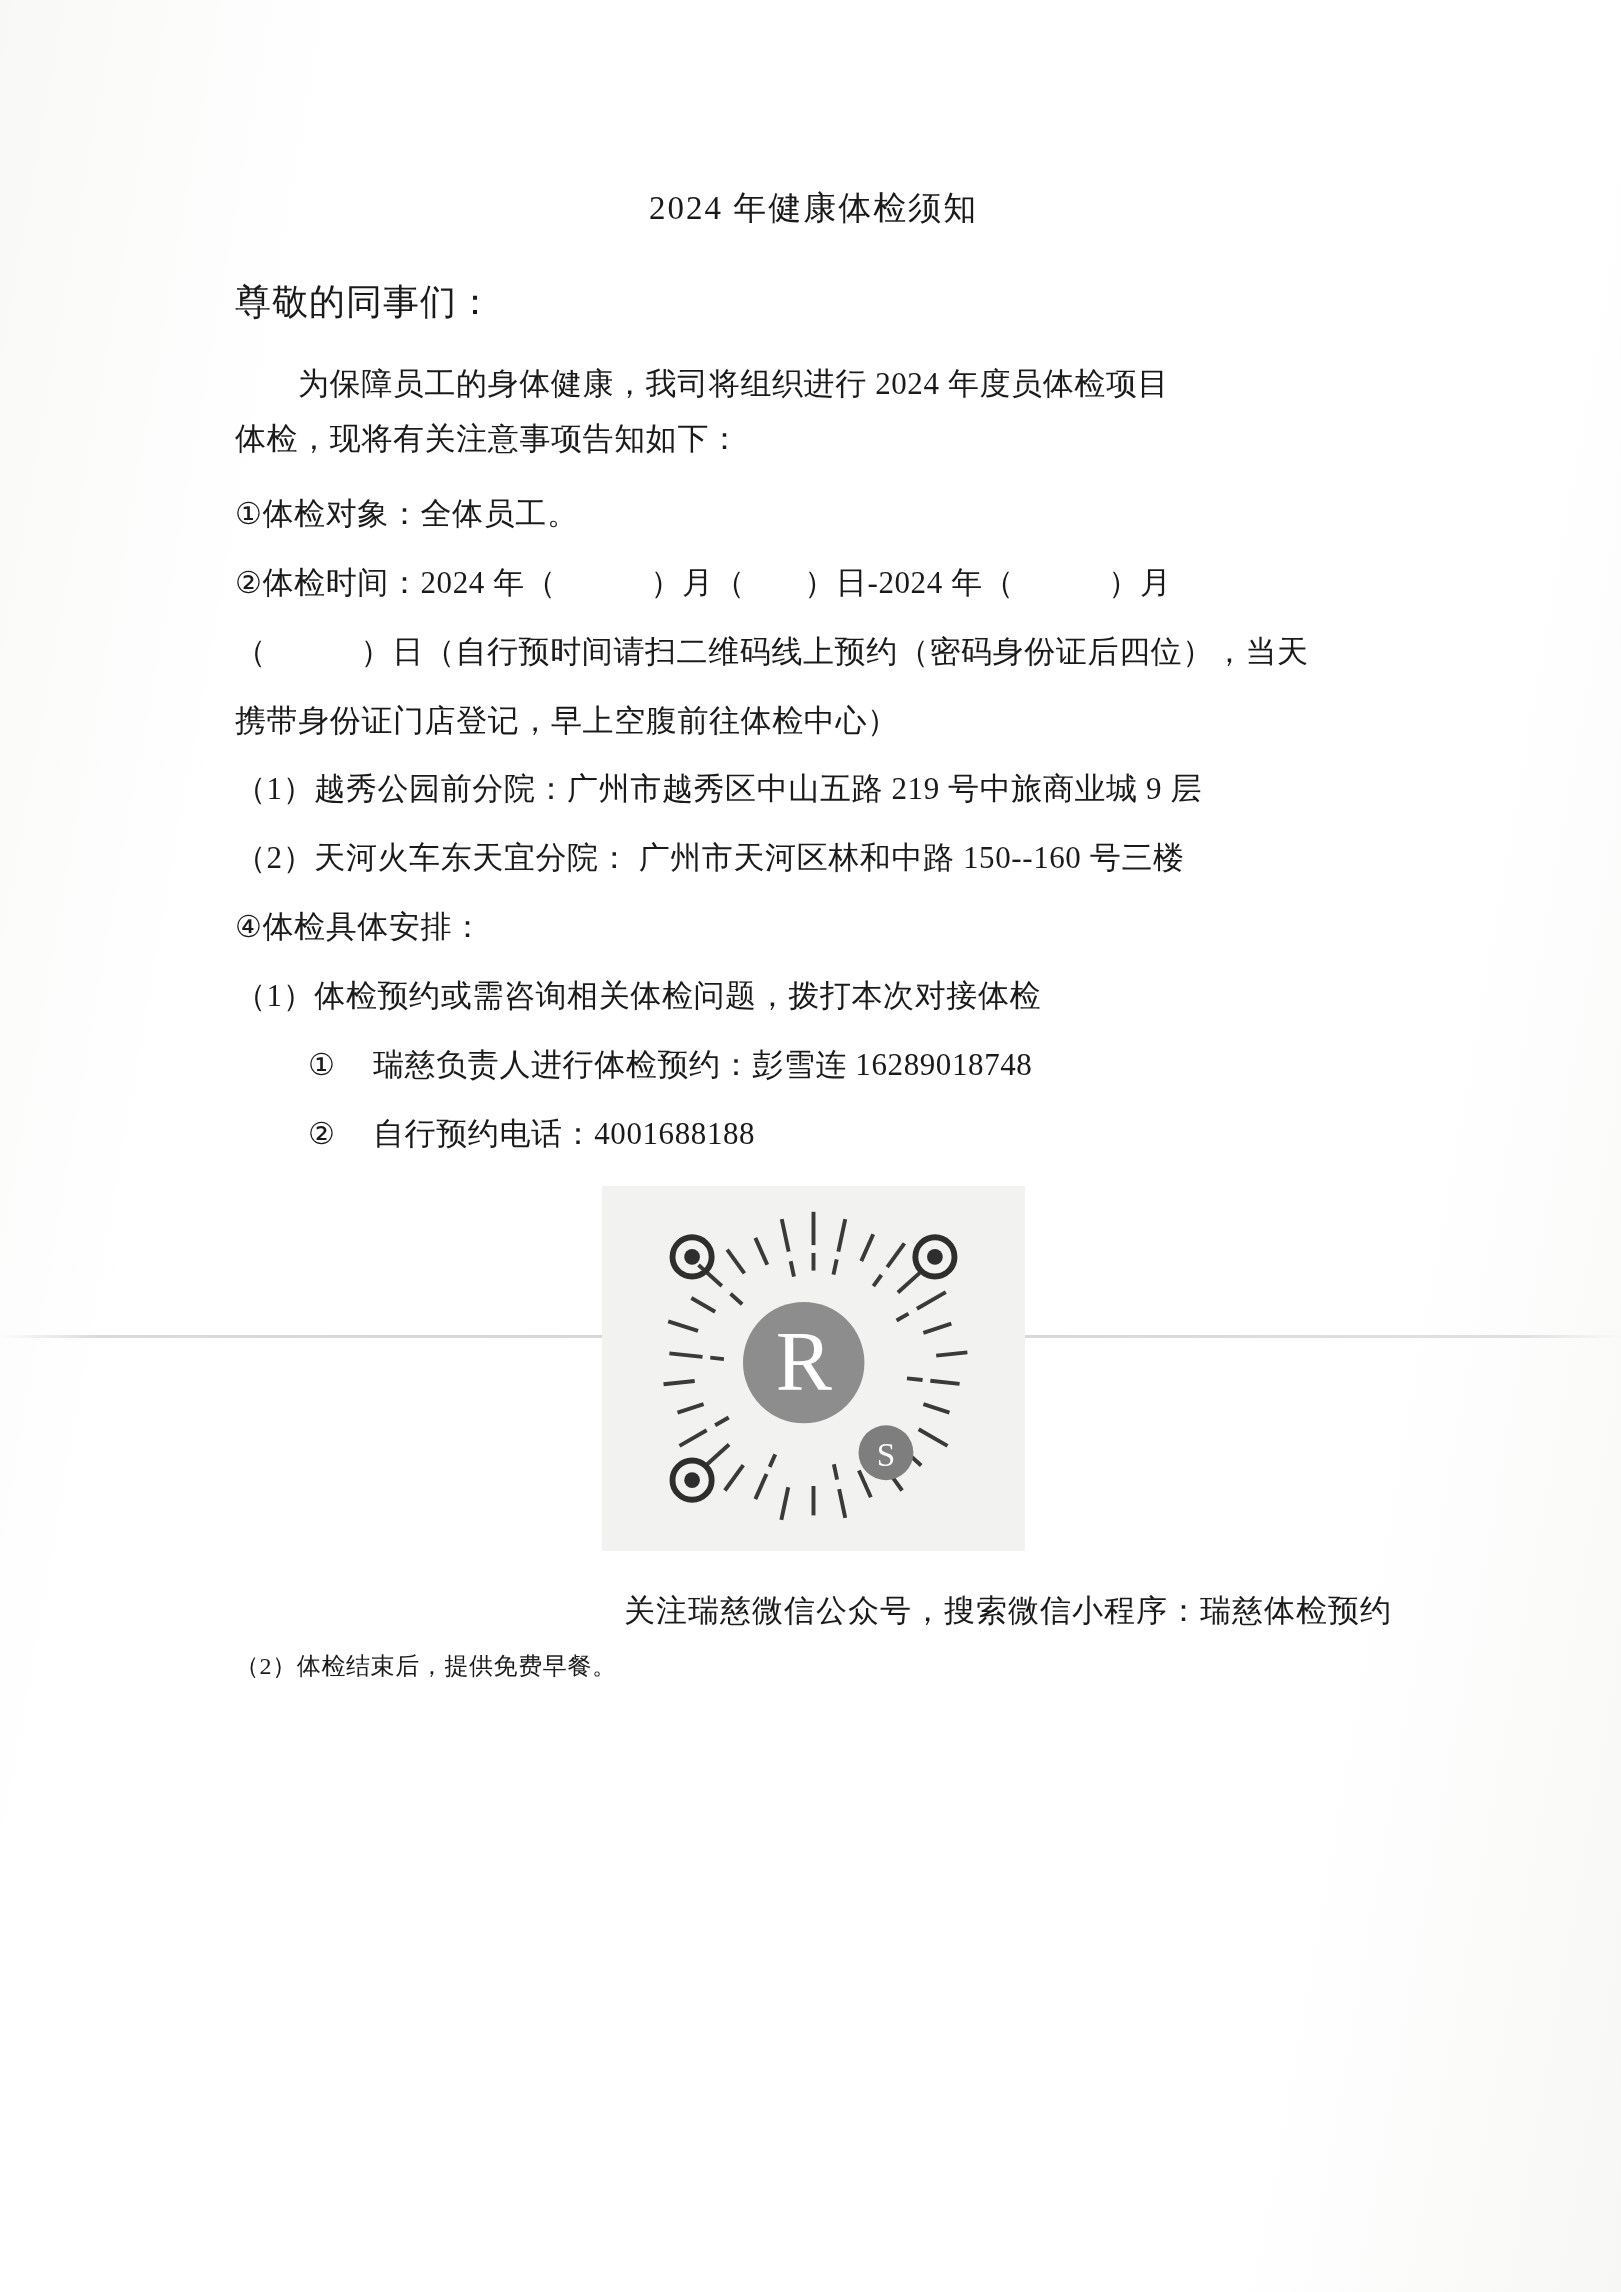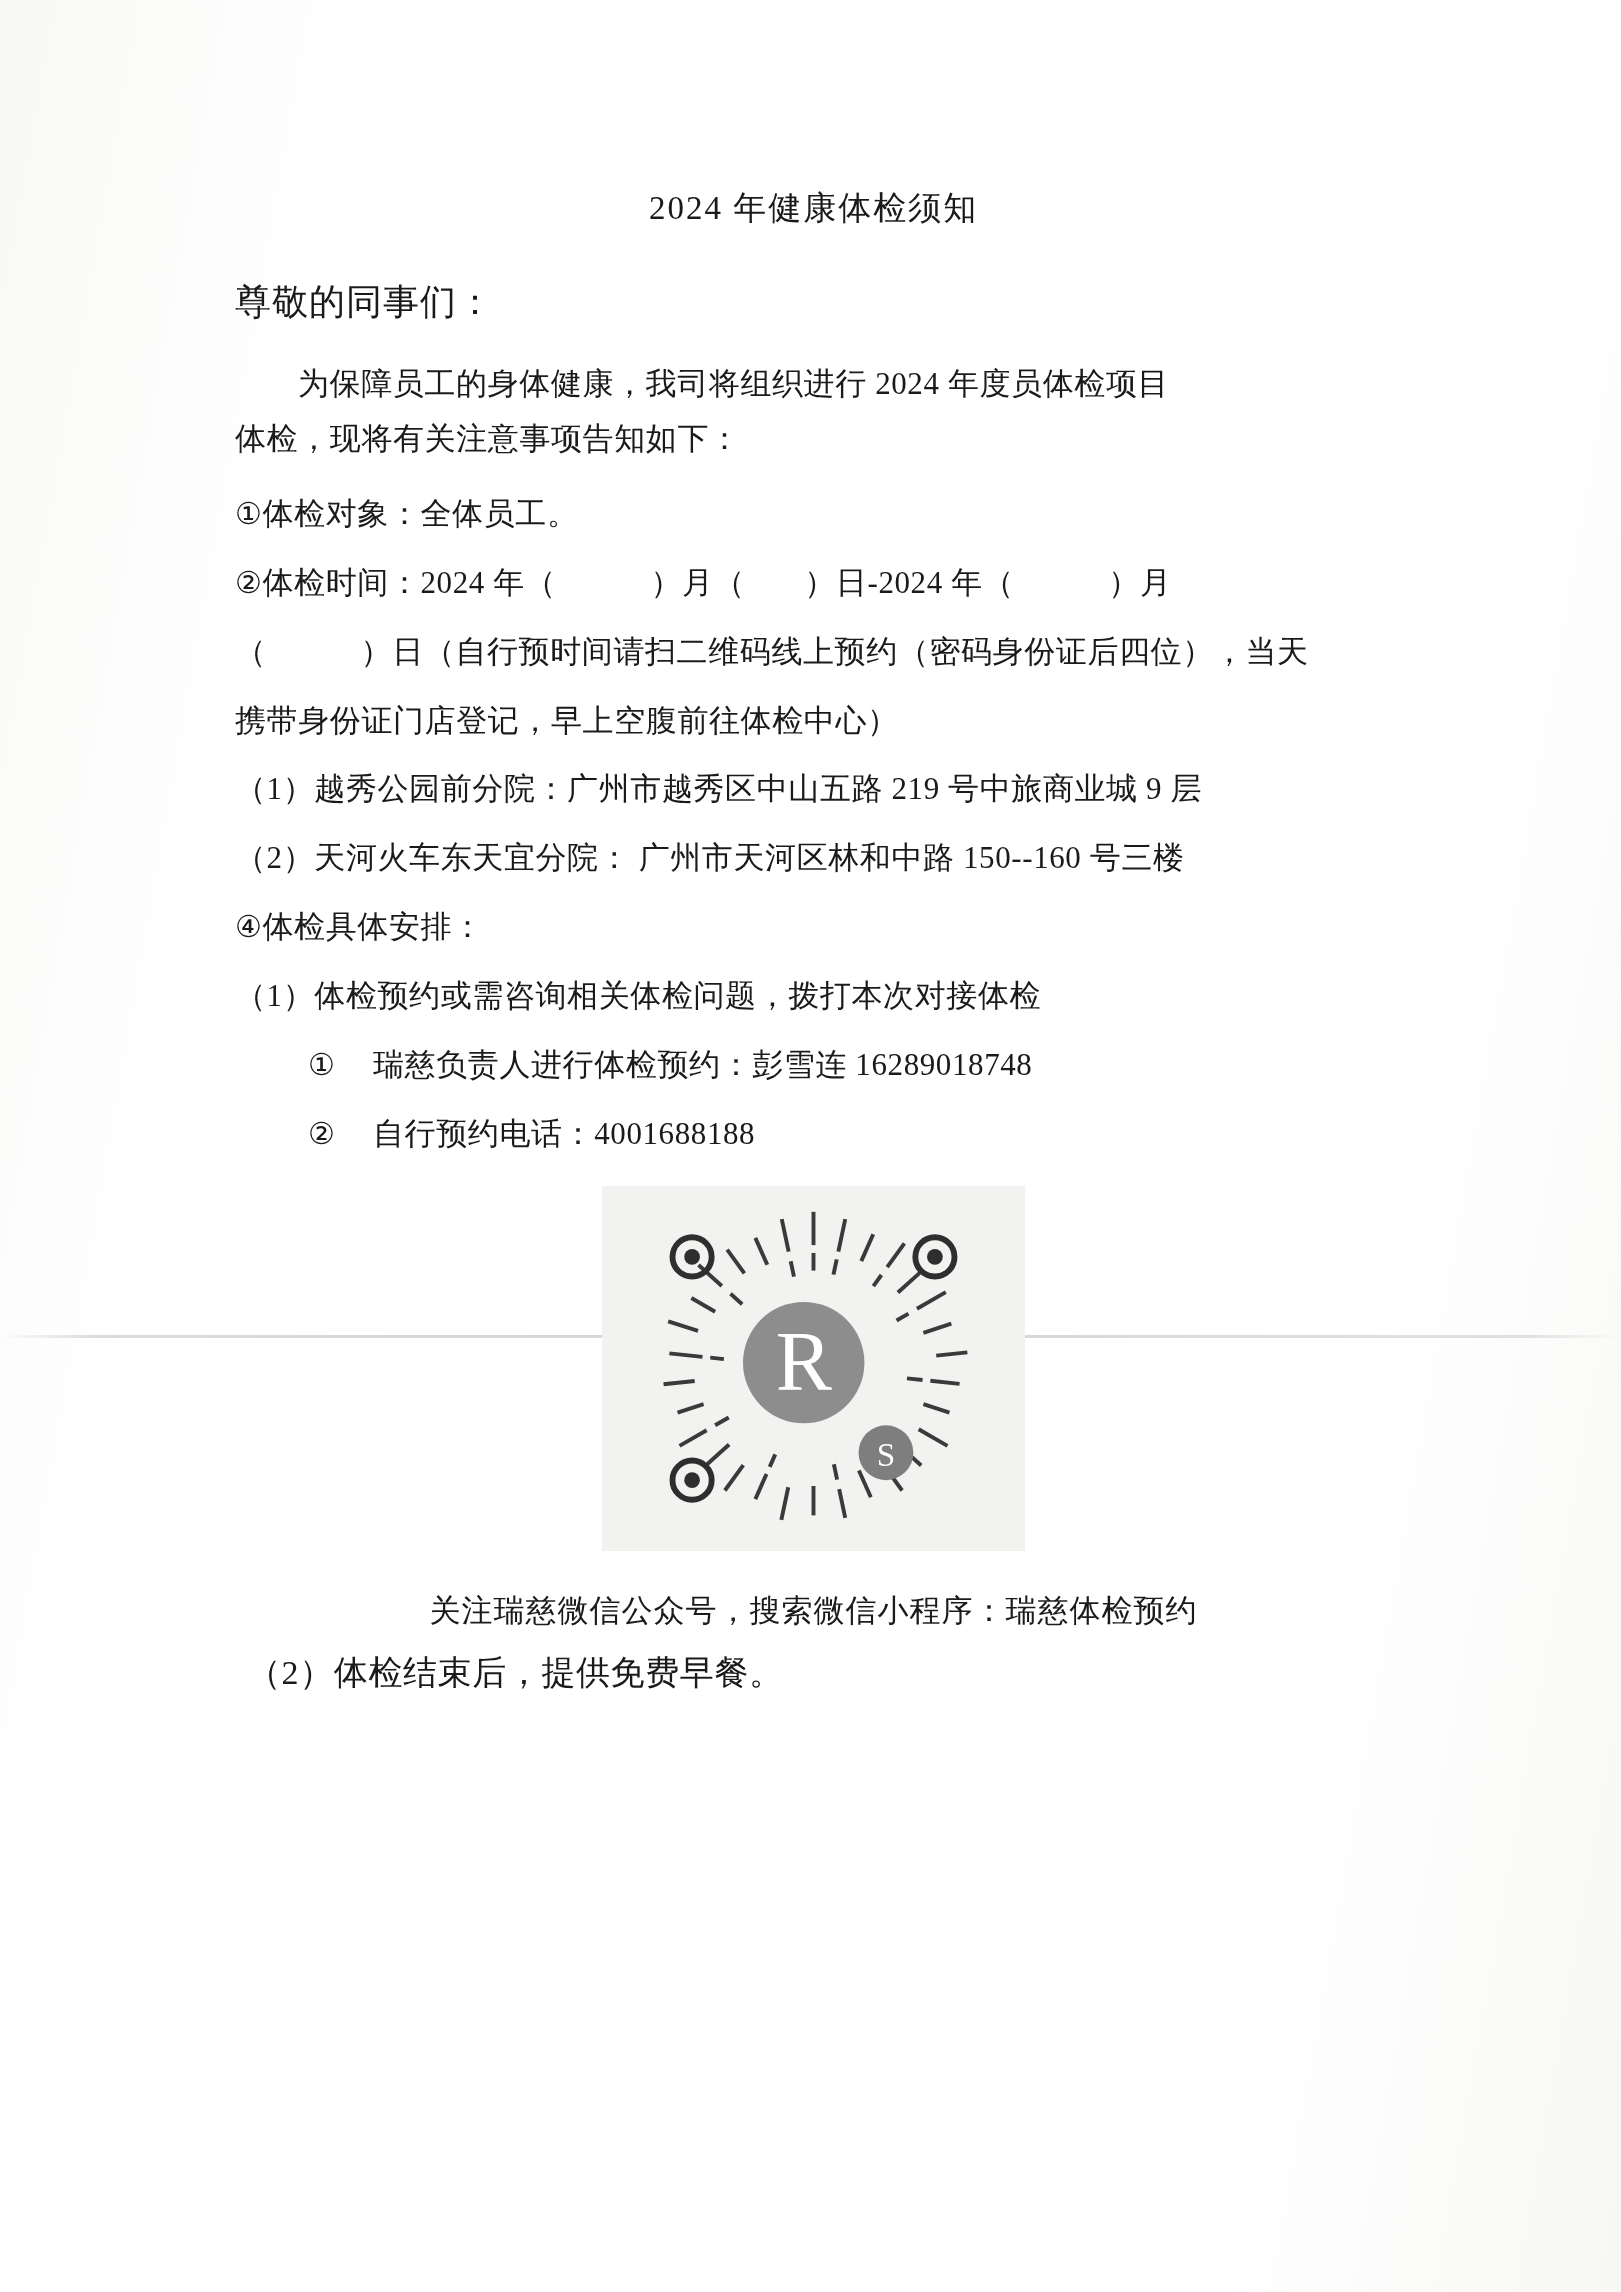--- a/index.html
+++ b/index.html
@@ -99,28 +99,28 @@
     justify-content: center;
   }
   .qr-box {
     width: 423px;
     height: 365px;
     position: relative;
     background: #f2f2f0;
   }
   .qr-caption {
     font-size: 31px;
-    text-align: center;
+    text-align: right;
     letter-spacing: 1px;
     margin: 39px 0 17.6px 0;
   }
   .closing {
-    font-size: 34px;
+    font-size: 24px;
     letter-spacing: 0.6px;
-    margin: 12px;
+    margin: 0;
   }
   svg.qr-svg { display:block; }
 </style>
 </head>
 <body>
 
 <div class="page">
   <div class="scan-line"></div>
 
   <div class="content">

